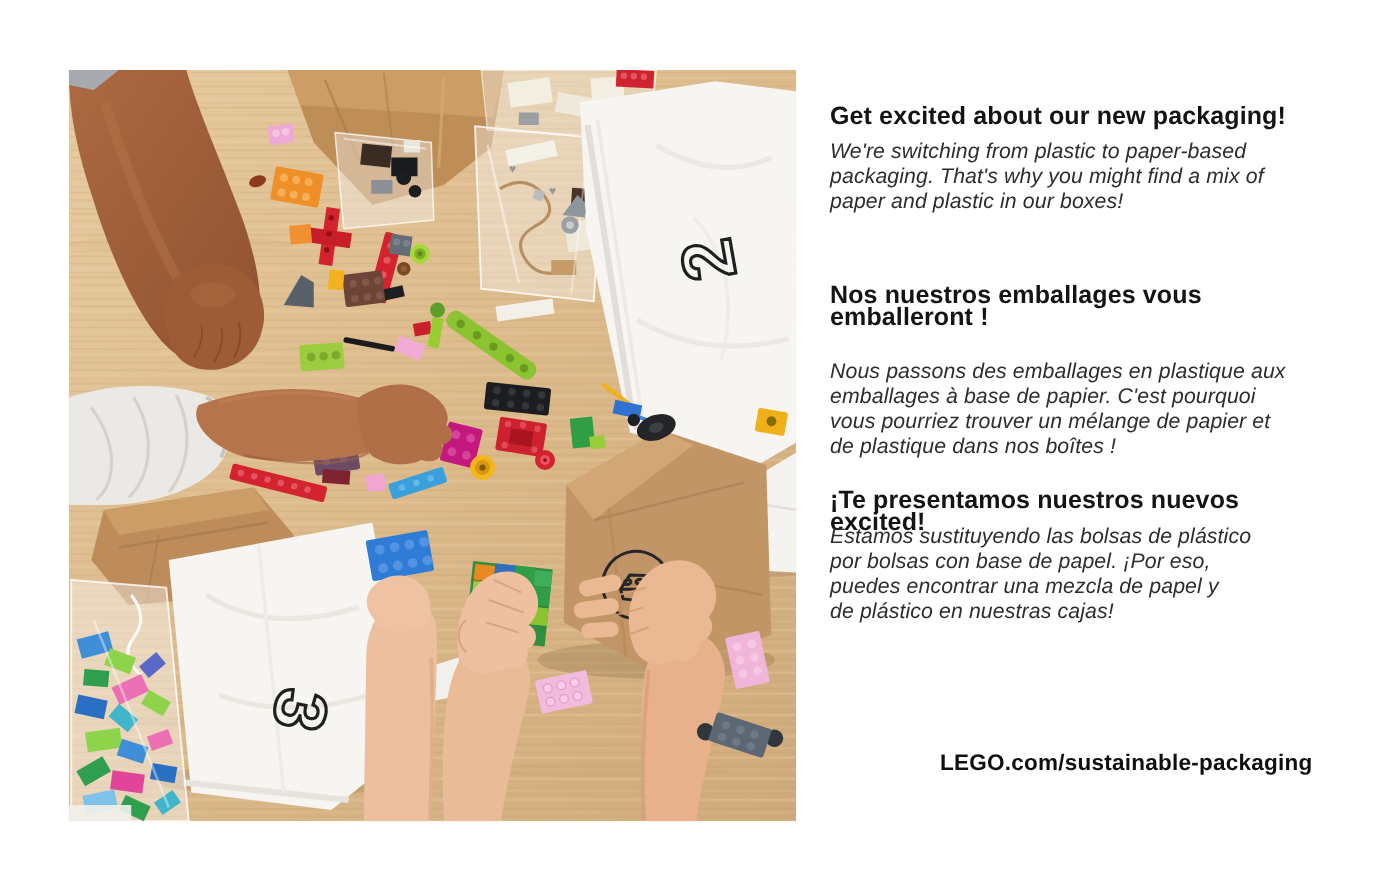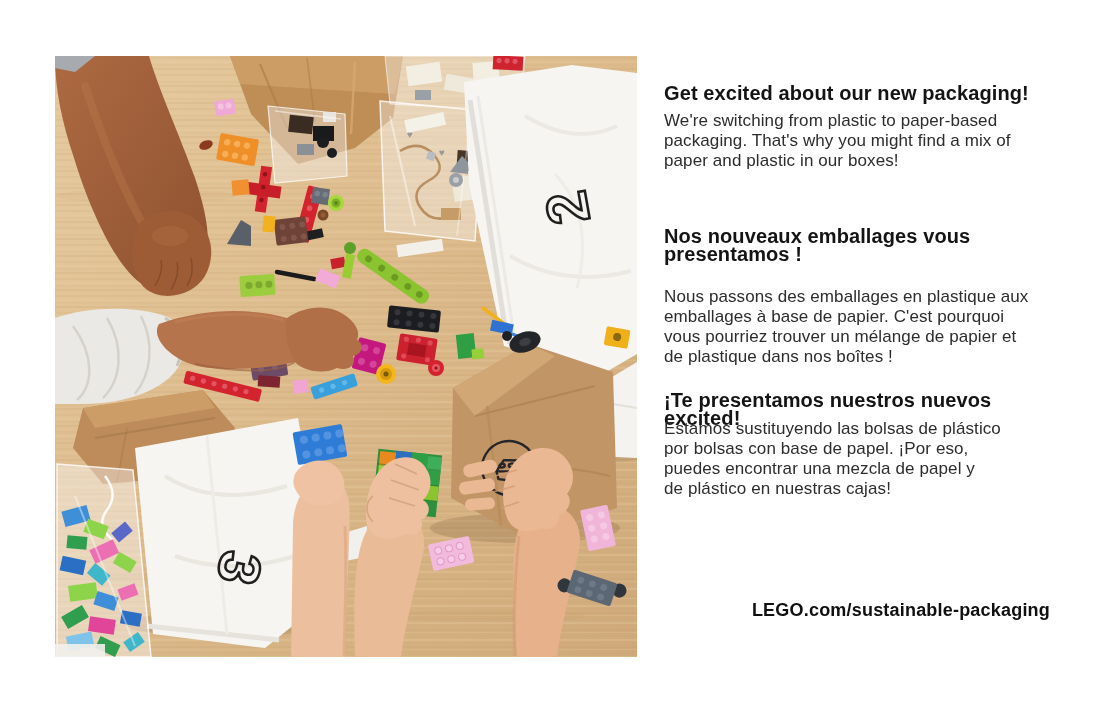--- a/index.html
+++ b/index.html
@@ -4,21 +4,21 @@
 <style>
   html,body{margin:0;padding:0;}
   body{
     width:1106px;height:709px;position:relative;background:#ffffff;
     font-family:"Liberation Sans", sans-serif;overflow:hidden;
   }
   .photo-frame{position:absolute;left:55px;top:56px;width:582px;height:601px;}
   .photo-frame svg{display:block;}
   .txt{position:absolute;left:664px;width:400px;color:#222;}
   .heading{font-size:20px;font-weight:bold;color:#141414;letter-spacing:.1px;line-height:18px;}
-  .body-copy{font-size:17px;line-height:20px;color:#2d2d2d;white-space:pre-line;letter-spacing:.1px;}
+  .body-copy{font-size:17px;line-height:20px;color:#2d2d2d;white-space:pre-line;letter-spacing:.1px;font-style:italic;}
   .url{
     position:absolute;right:56px;top:600px;font-size:18px;font-weight:bold;
     color:#101010;letter-spacing:.2px;
   }
   .bagnum{font-family:"Liberation Sans",sans-serif;font-weight:bold;}
 </style>
 </head>
 <body>
 
 <div class="photo-frame">
@@ -442,21 +442,21 @@
         </g>
   </g>
 </svg>
 </div>
 
 <div class="txt heading" style="top:84px;">Get excited about our new packaging!</div>
 <div class="txt body-copy" style="top:111px;">We're switching from plastic to paper-based
 packaging. That's why you might find a mix of
 paper and plastic in our boxes!</div>
 
-<div class="txt heading" style="top:227px;">Nos nouveaux emballages vous presentamos !</div>
+<div class="txt heading" style="top:227px;">Nos nuestros emballages vous emballeront !</div>
 <div class="txt body-copy" style="top:255px;margin-top:32px;">Nous passons des emballages en plastique aux
 emballages à base de papier. C'est pourquoi
 vous pourriez trouver un mélange de papier et
 de plastique dans nos boîtes !</div>
 
 <div class="txt heading" style="top:391px;">¡Te presentamos nuestros nuevos excited!</div>
 <div class="txt body-copy" style="top:419px;">Estamos sustituyendo las bolsas de plástico
 por bolsas con base de papel. ¡Por eso,
 puedes encontrar una mezcla de papel y
 de plástico en nuestras cajas!</div>

